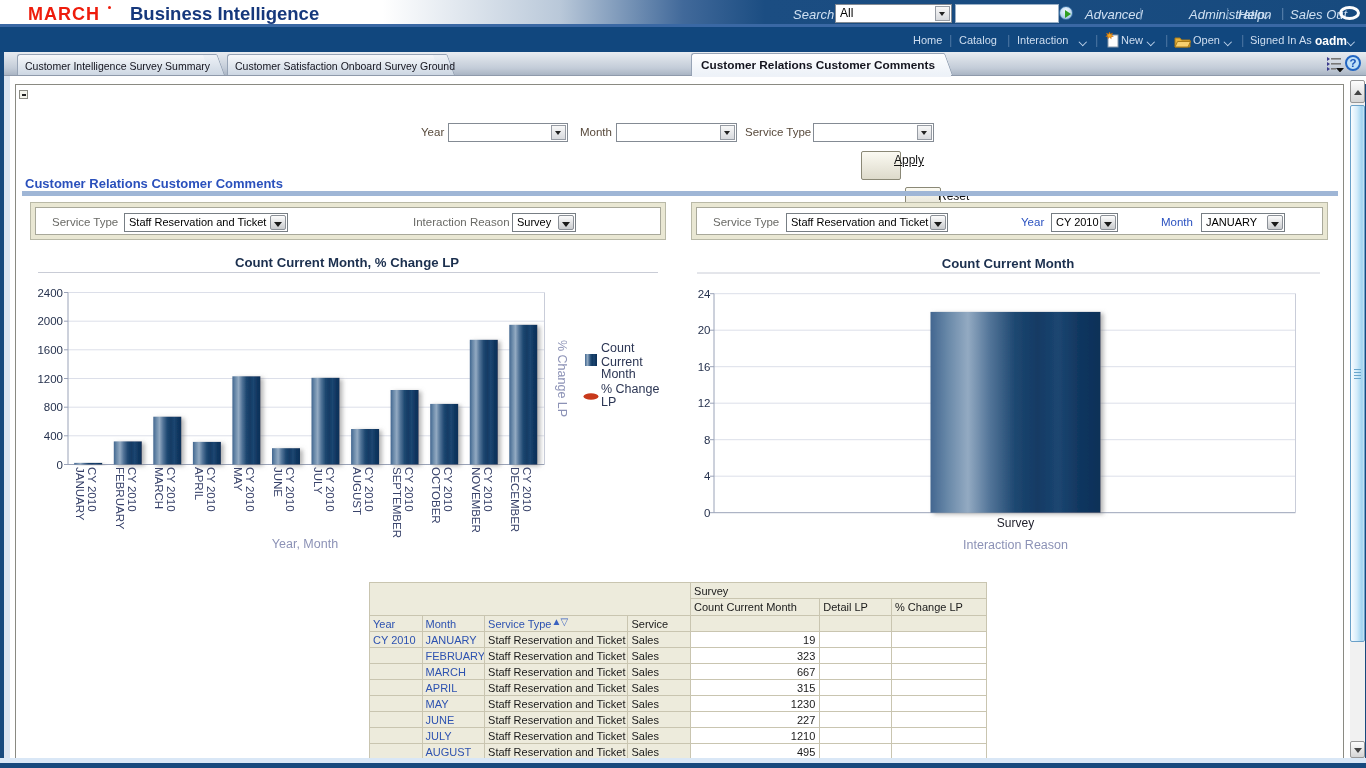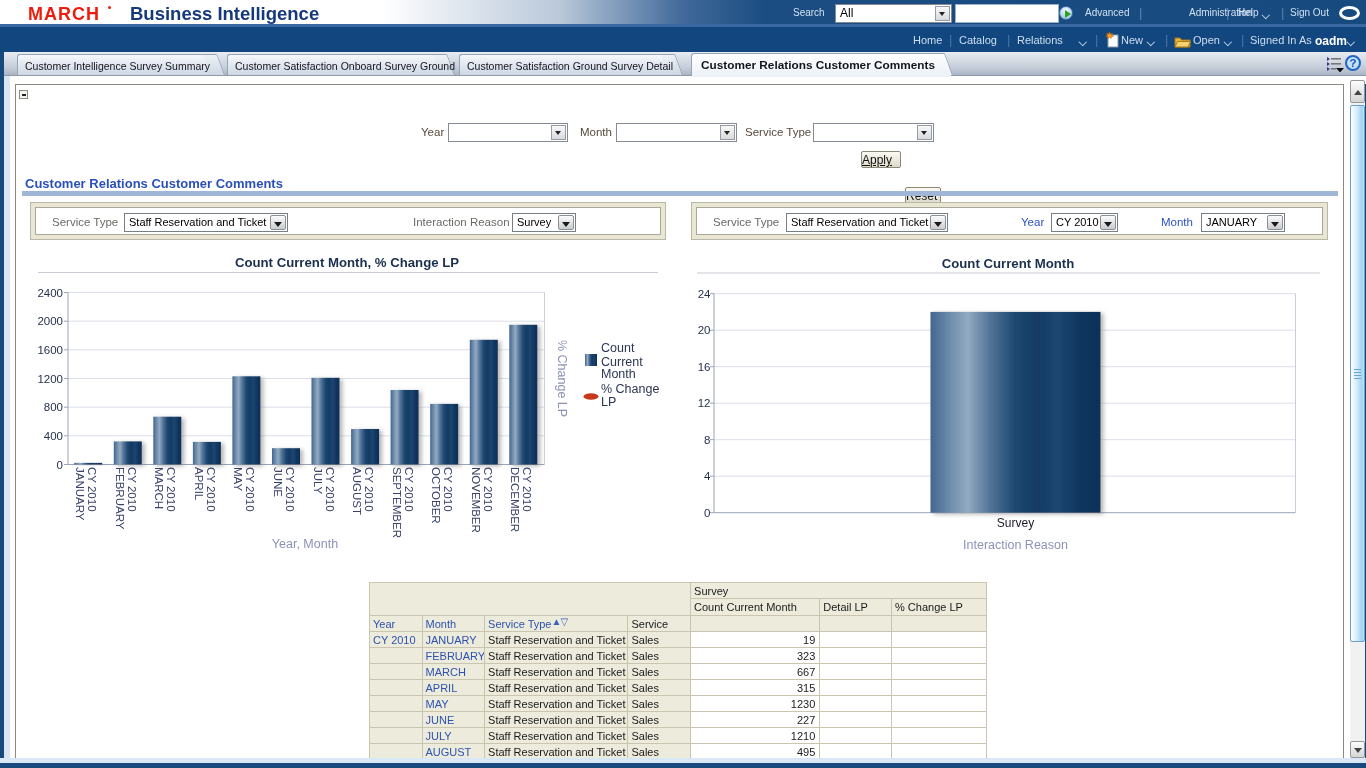--- a/index.html
+++ b/index.html
@@ -8,21 +8,21 @@
 #page { position:relative; width:1366px; height:768px; background:#fff; overflow:hidden; }
 .abs { position:absolute; }
 
 
 #topbar { left:0; top:0; width:1366px; height:27px;
   background:linear-gradient(to right,#ffffff 0%,#ffffff 28%,#b9c8d9 41%,#41699a 50%,#1b4d82 56%,#174a7e 100%); }
 #topbar-sep { left:0; top:24px; width:1366px; height:3px; background:#3a68a4; }
 #ora-logo { left:28px; top:4px; font-size:18px; font-weight:bold; color:#ee1c0c; letter-spacing:1px; }
 #ora-reg { left:108px; top:6px; width:3px; height:3px; background:#ee1c0c; border-radius:50%; }
 #bi-title { left:130px; top:3px; font-size:18.5px; font-weight:bold; color:#16387c; }
-.tb-txt { top:7px; font-size:10px; color:#cfe0f2; }
+.tb-txt { top:7px; font-size:13px; color:#cfe0f2;font-style:italic; }
 .tb-sep { top:5px; font-size:13px; color:#5a82ac; }
 #search-sel { left:835px; top:4px; width:117px; height:19px; }
 #search-inp { left:955px; top:4px; width:104px; height:19px; background:#fff; border:1px solid #9ab0c6; }
 #go-btn { left:1059px; top:6px; width:14px; height:14px; border-radius:50%;
   background:radial-gradient(circle at 50% 30%, #f2f8ff, #bdd9ee 55%, #8ab6da); border:1px solid #3c72a6; }
 #go-btn:after { content:""; position:absolute; left:4.5px; top:3px; border-left:6px solid #2f9e1f;
   border-top:4px solid transparent; border-bottom:4px solid transparent; }
 #ora-ring { left:1339px; top:6px; width:21px; height:14px; border:3px solid #fdfdfd; border-radius:50%; }
 
 
@@ -76,22 +76,22 @@
 
 
 #content-box { left:15px; top:84px; width:1329px; height:675px; border:1px solid #8a8a82; border-bottom:none; background:#fff; }
 
 
 #colbox { left:19px; top:90px; width:9px; height:9px; border:1px solid #8a8a82; background:#f4f4ec; }
 #colbox:after { content:""; position:absolute; left:1.5px; top:3px; width:4px; height:1.5px; background:#222; }
 
 
 .flt-lbl { top:126px; font-size:11.5px; color:#584a3c; }
-#apply-btn, #reset-btn { position:absolute; top:151px; height:17px; font-size:12px; color:#111;
-  background:linear-gradient(#fbfaf2,#dddacb); border:1px solid #8a8876; border-radius:2px; text-align:left; padding-top:1px; }
+#apply-btn, #reset-btn { position:absolute; top:151px; height:29px; font-size:12px; color:#111;
+  background:linear-gradient(#fbfaf2,#dddacb); border:1px solid #8a8876; border-radius:2px; text-align:left; padding-top:1px;padding-left:32px; }
 #apply-btn { left:861px; width:40px; }
 #reset-btn { left:905px; width:36px;margin-top:36px; }
 
 
 #heading { left:25px; top:176px; font-size:13px; font-weight:bold; color:#2a50bc; }
 #heading-bar { left:22px; top:191px; width:1316px; height:5px; background:#9fb6d6; }
 
 
 .panel { position:absolute; top:202px; height:38px; background:#e9e7d3; border:1px solid #b9b9a7; }
 .panel .inner { position:absolute; left:4px; top:4px; right:4px; bottom:4px; background:#fff; border:1px solid #a8a89a; }
@@ -134,29 +134,29 @@
     </div>
   <div class="abs" id="search-inp"></div>
   <div class="abs" id="go-btn"></div>
   <div class="abs tb-txt" style="left:1085px;">Advanced</div>
   <div class="abs tb-sep" style="left:1139px;">|</div>
   <div class="abs tb-txt" style="left:1149px;margin-left:40px;">Administration</div>
   <div class="abs tb-sep" style="left:1226px;">|</div>
   <div class="abs tb-txt" style="left:1238px;">Help</div>
   <div class="abs caret" style="left:1262px; top:12px;"></div>
   <div class="abs tb-sep" style="left:1281px;">|</div>
-  <div class="abs tb-txt" style="left:1290px;">Sign Out</div>
+  <div class="abs tb-txt" style="left:1290px;">Sales Out</div>
   <div class="abs" id="ora-ring"></div>
 
   <div class="abs" id="navbar"></div>
   <div class="abs nb-txt" style="left:913px;">Home</div>
   <div class="abs nb-sep" style="left:949px;">|</div>
   <div class="abs nb-txt" style="left:959px;">Catalog</div>
   <div class="abs nb-sep" style="left:1007px;">|</div>
-  <div class="abs nb-txt" style="left:1017px;">Relations</div>
+  <div class="abs nb-txt" style="left:1017px;">Interaction</div>
   <div class="abs caret" style="left:1079px; top:39px;"></div>
   <div class="abs nb-sep" style="left:1095px;">|</div>
   <div class="abs" id="new-icon" style="left:1105px; top:32px;">
     <svg width="14" height="16">
       <rect x="3" y="3" width="10" height="12" fill="#fdfdfd" stroke="#8899aa"></rect>
       <path d="M4.5 0 L5.4 2.2 L7.5 1.3 L6.4 3.2 L8.3 4.4 L6 4.5 L6.2 6.6 L4.5 5 L3 6.6 L3.1 4.5 L0.8 4.4 L2.7 3.2 L1.5 1.3 L3.7 2.2 Z" fill="#f4a71d" stroke="#c86400" stroke-width="0.6"></path>
     </svg>
   </div>
   <div class="abs nb-txt" style="left:1121px;">New</div>
   <div class="abs caret" style="left:1147px; top:39px;"></div>
@@ -170,21 +170,20 @@
   <div class="abs nb-txt" style="left:1193px;">Open</div>
   <div class="abs caret" style="left:1224px; top:39px;"></div>
   <div class="abs nb-sep" style="left:1241px;">|</div>
   <div class="abs nb-txt" style="left:1250px;">Signed In As</div>
   <div class="abs nb-txt" style="left:1315px; font-weight:bold; color:#fff; font-size:12px; top:33.5px;">oadm</div>
   <div class="abs caret" style="left:1347px; top:39px;"></div>
 
   <div class="abs" id="subtabs"></div>
   <div class="stab" style="left:17px; width:199px;"><i>Customer Intelligence Survey Summary</i></div>
   <div class="stab" style="left:227px; width:219px;"><i>Customer Satisfaction Onboard Survey Ground</i></div>
-  <div class="stab" style="left:459px; width:215px;"><i>Customer Satisfaction Ground Survey Detail</i></div>
   <div class="stab active" style="left:691px; width:253px;"><i>Customer Relations Customer Comments</i></div>
   <div class="abs" style="left:692px; top:74.5px; width:259px; height:2px; background:#eef2f8; z-index:3;"></div>
   <div class="abs" id="st-icons">
     <svg width="40" height="18">
       <path d="M2 3 l3 2 -3 2 z" fill="#3a3a8c"></path>
         <rect x="6" y="4" width="10" height="1.6" fill="#777"></rect>
       <path d="M2 8 l3 2 -3 2 z" fill="#3a3a8c"></path>
         <rect x="6" y="9" width="10" height="1.6" fill="#777"></rect>
       <path d="M2 13 l3 2 -3 2 z" fill="#3a3a8c"></path>
         <rect x="6" y="14" width="5" height="1.6" fill="#777"></rect>

